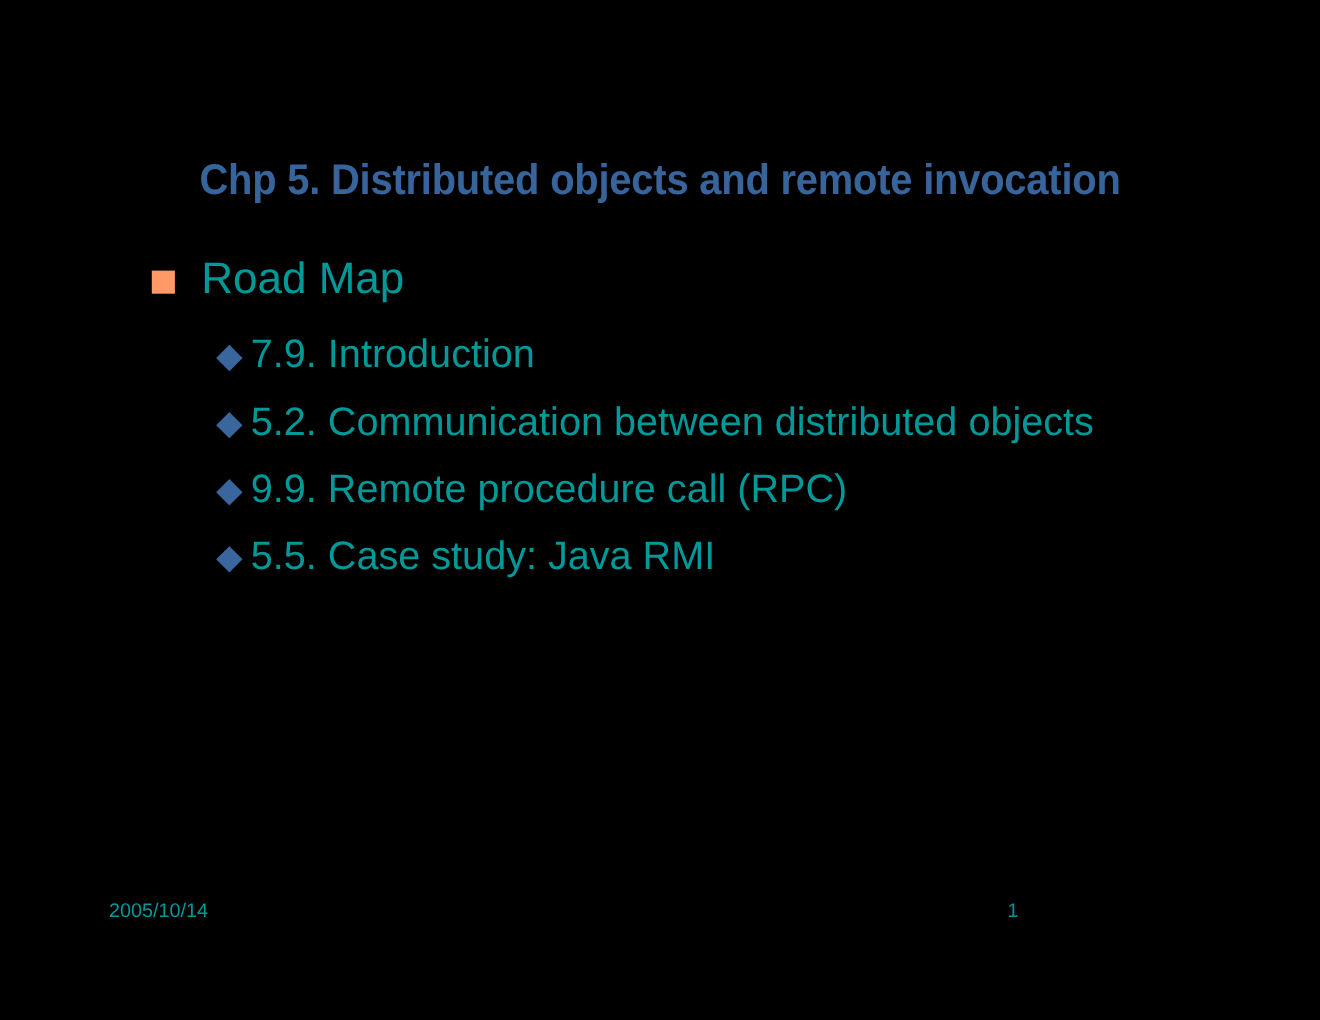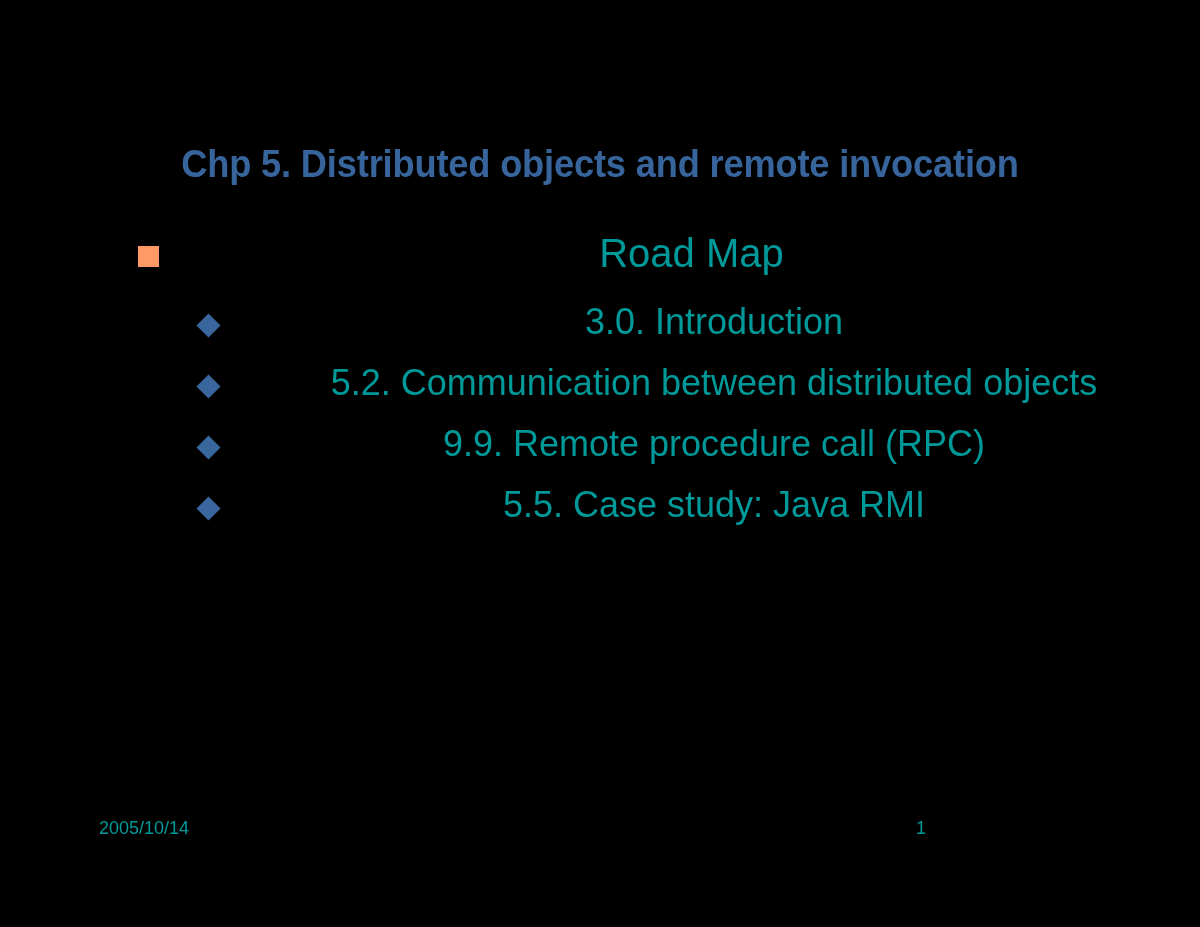--- a/index.html
+++ b/index.html
@@ -36,21 +36,20 @@
     transform: scaleX(0.93);
     transform-origin: 600px 0;
   }
 
   
   .body-area {
     position: absolute;
     left: 0;
     top: 225px;
     width: 1200px;
-    text-align: center;
   }
 
   .level1-item {
     position: relative;
     height: 61px;
     padding-left: 183px;
   }
   .level1-bullet {
     position: absolute;
     left: 138px;
@@ -147,21 +146,21 @@
 
     <div class="level1-item">
       <span class="level1-bullet"></span>
       <span class="level1-text">Road Map</span>
     </div>
 
     <ul class="level2-list">
 
       <li class="level2-item">
         <span class="level2-bullet"></span>
-        <span class="level2-text">3.0. Introduction</span>
+        <span class="level2-text">7.9. Introduction</span>
       </li>
 
       <li class="level2-item">
         <span class="level2-bullet"></span>
         <span class="level2-text">5.2. Communication between distributed objects</span>
       </li>
 
       <li class="level2-item">
         <span class="level2-bullet"></span>
         <span class="level2-text">9.9. Remote procedure call (RPC)</span>

